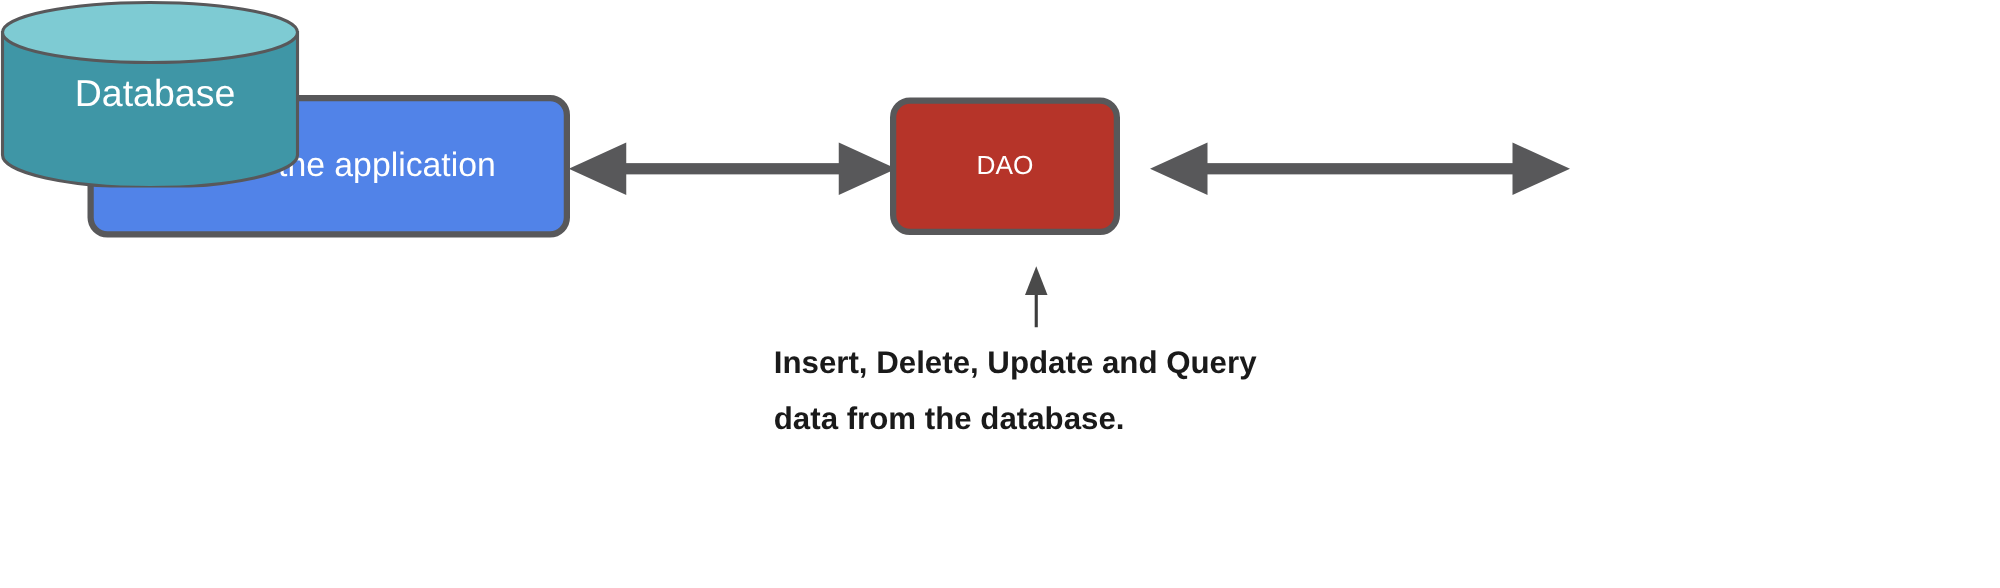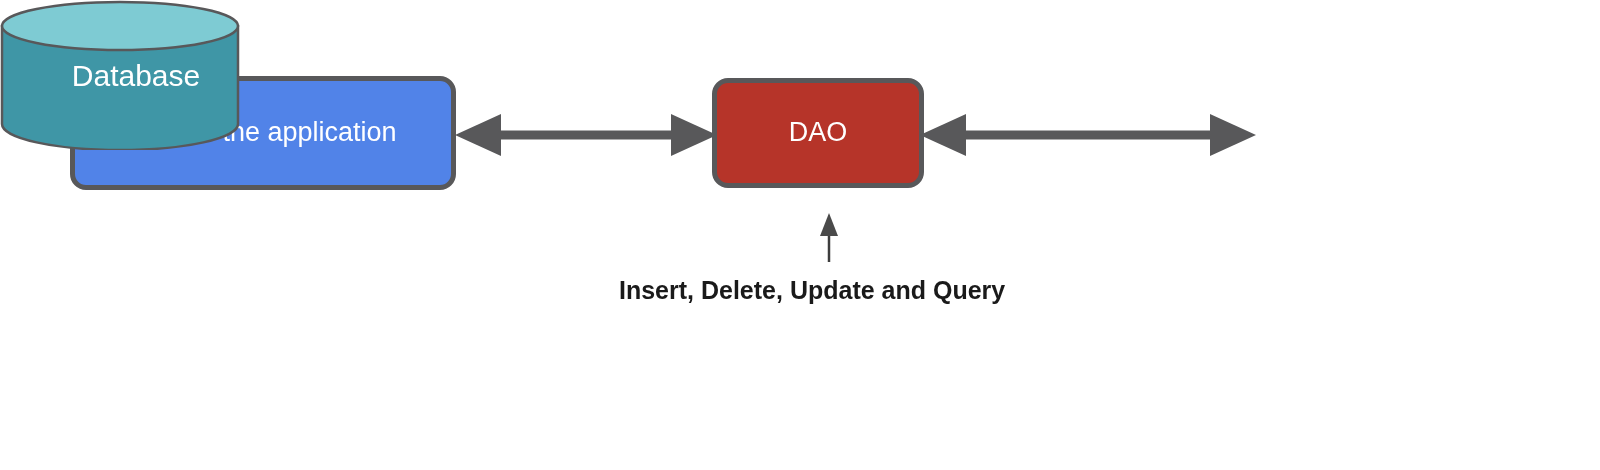--- a/index.html
+++ b/index.html
@@ -37,45 +37,45 @@
     background: #5183e8;
     border: 5px solid #58585a;
     border-radius: 16px;
     font-size: 27px;
   }
 
   
   #node-dao {
     left: 712px;
     top: 78px;
-    width: 212px;
+    width: 184px;
     height: 110px;
     background: #b63429;
     border: 5px solid #58585a;
     border-radius: 16px;
-    font-size: 27px;
+    font-size: 21px;
   }
 
   
   #node-db {
     left: 1248px;
     top: 62px;
     width: 240px;
     height: 150px;
   }
   #node-db .cyl-svg {
     position: absolute;
     left: 0;
     top: 0;
     width: 240px;
     height: 150px;
   }
   #node-db .cyl-label {
     position: absolute;
-    left: 16px;
+    left: 4px;
     top: 0;
     width: 240px;
     height: 150px;
     display: flex;
     align-items: center;
     justify-content: center;
     color: #ffffff;
     font-size: 30px;
     padding-top: 2px;
     box-sizing: border-box;
@@ -156,15 +156,16 @@
     </div>
   </div>
 
   <svg class="arrow-svg" id="arrow-note" viewBox="0 0 46 52" width="46" height="52">
     <line x1="23" y1="52" x2="23" y2="18" stroke="#3d3d3d" stroke-width="2.5"></line>
     <polygon points="23,3 14,26 32,26" fill="#4a4a4a"></polygon>
   </svg>
 
   <div id="note-text">
     <span class="note-line">Insert, Delete, Update and Query</span>
+    <span class="note-line">data from the database.</span>
   </div>
 
 </div>
 
 </body></html>

